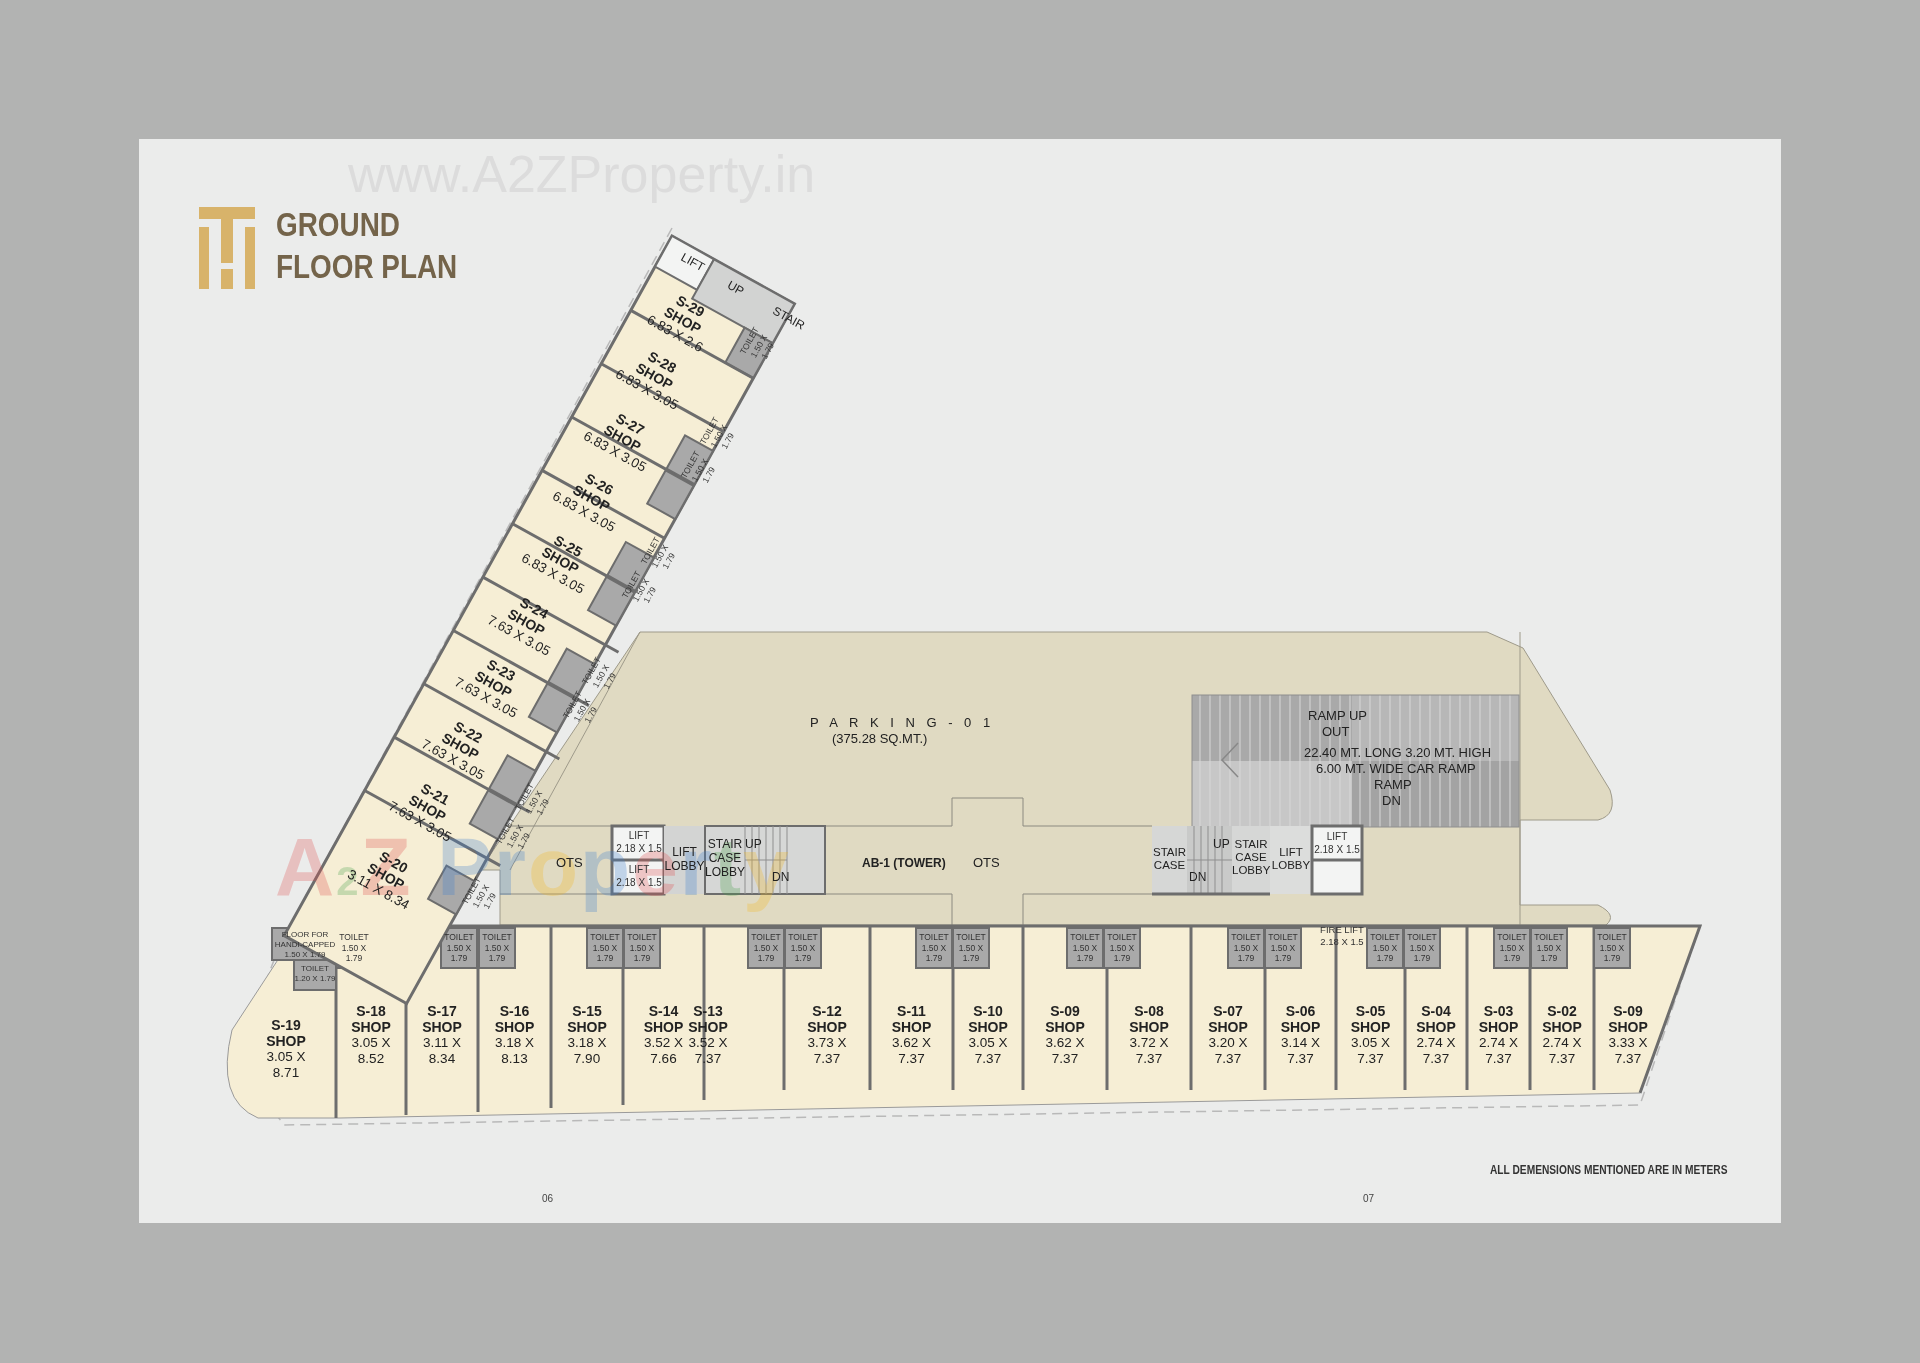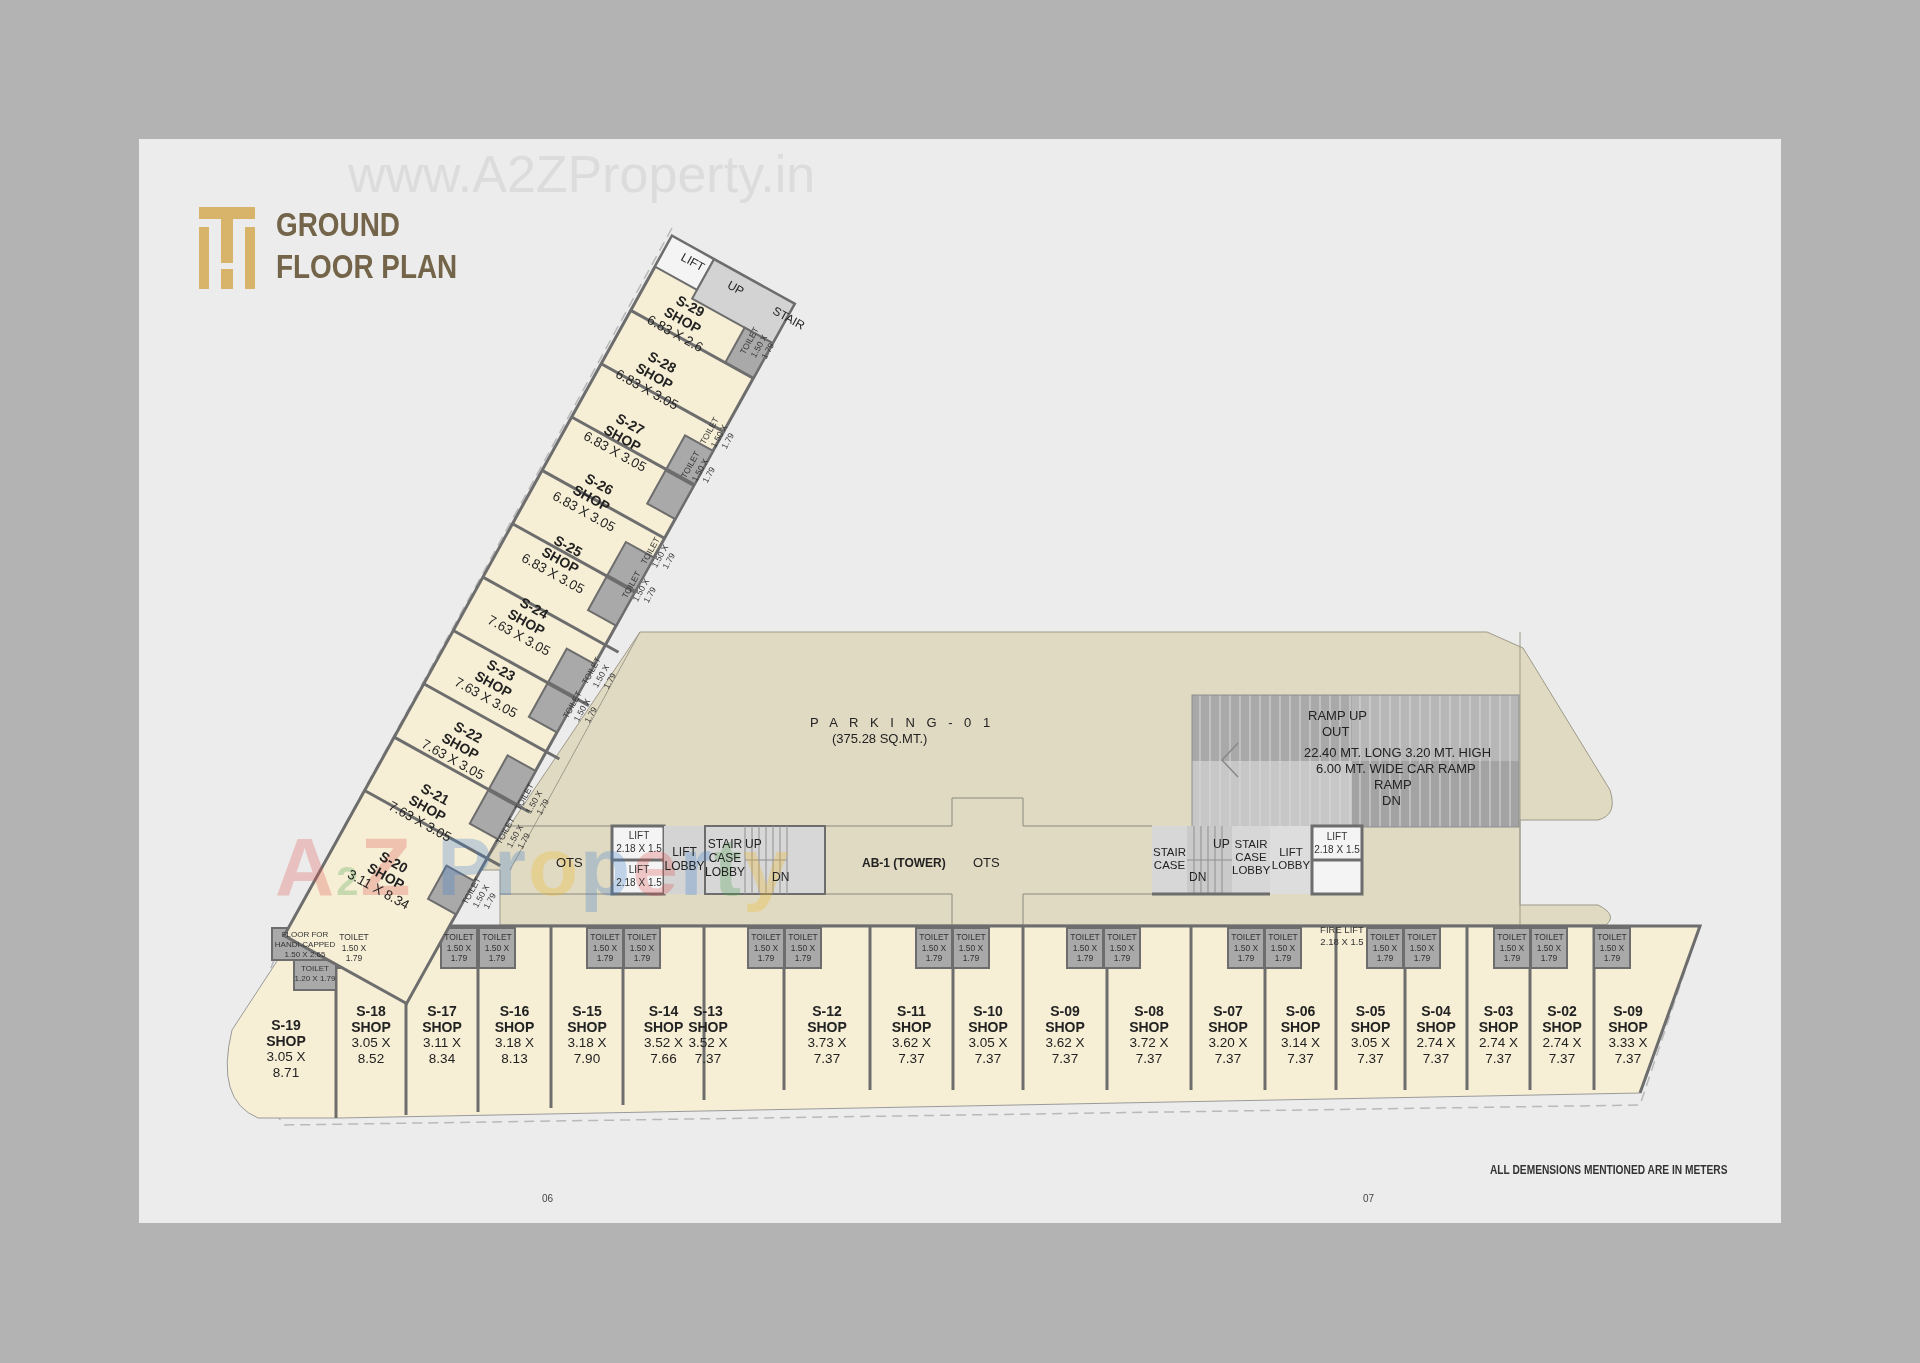--- a/index.html
+++ b/index.html
@@ -317,21 +317,21 @@
   </div>
 <div class="lbl toi rot" style="left:466px;top:880px;transform:rotate(-61deg);">
     <div>TOILET</div>
     <div>1.50 X</div>
     <div>1.79</div>
   </div>
 
 <div class="lbl toi" style="left:274px;top:930px;width:62px;font-size:8px;">
     <div>FLOOR FOR</div>
     <div>HANDI-CAPPED</div>
-    <div>1.50 X 2.65</div>
+    <div>1.50 X 1.79</div>
   </div>
 <div class="lbl toi" style="left:294px;top:964px;width:42px;font-size:8px;">
     <div>TOILET</div>
     <div>1.20 X 1.79</div>
   </div>
 <div class="lbl toi" style="left:336px;top:932px;width:36px;">
     <div>TOILET</div>
     <div>1.50 X</div>
     <div>1.79</div>
   </div>

